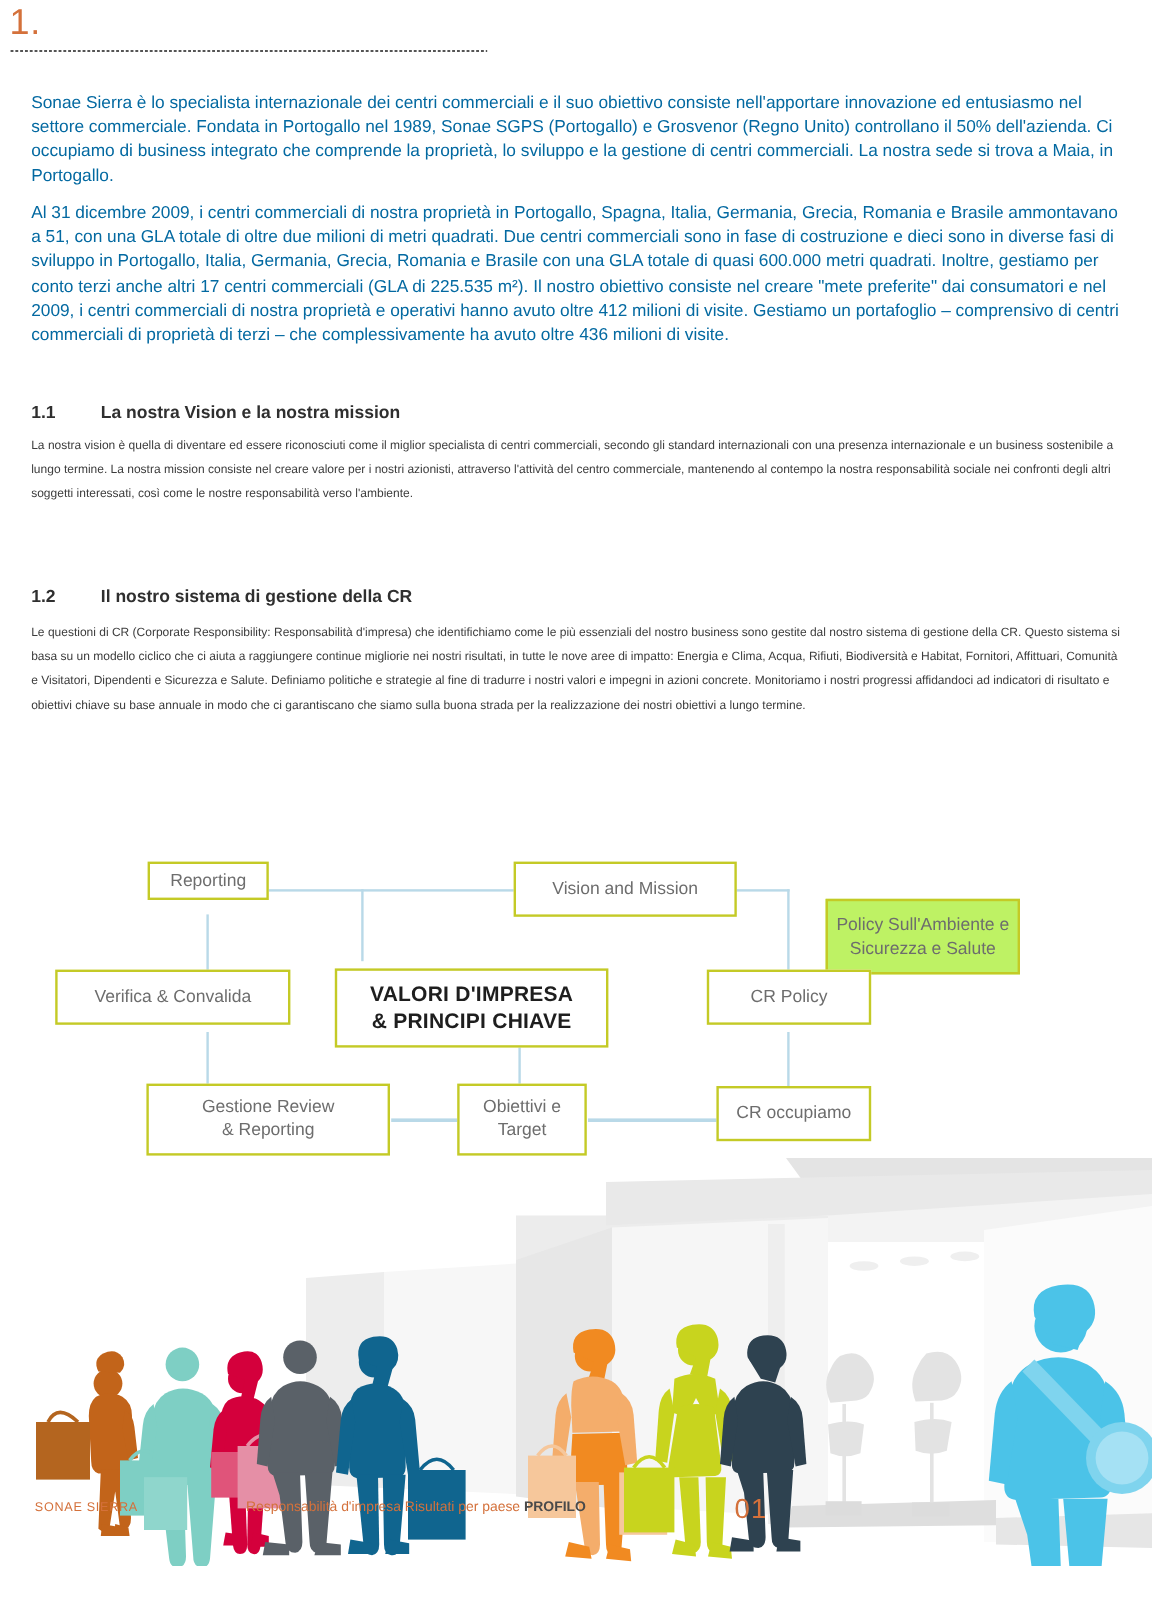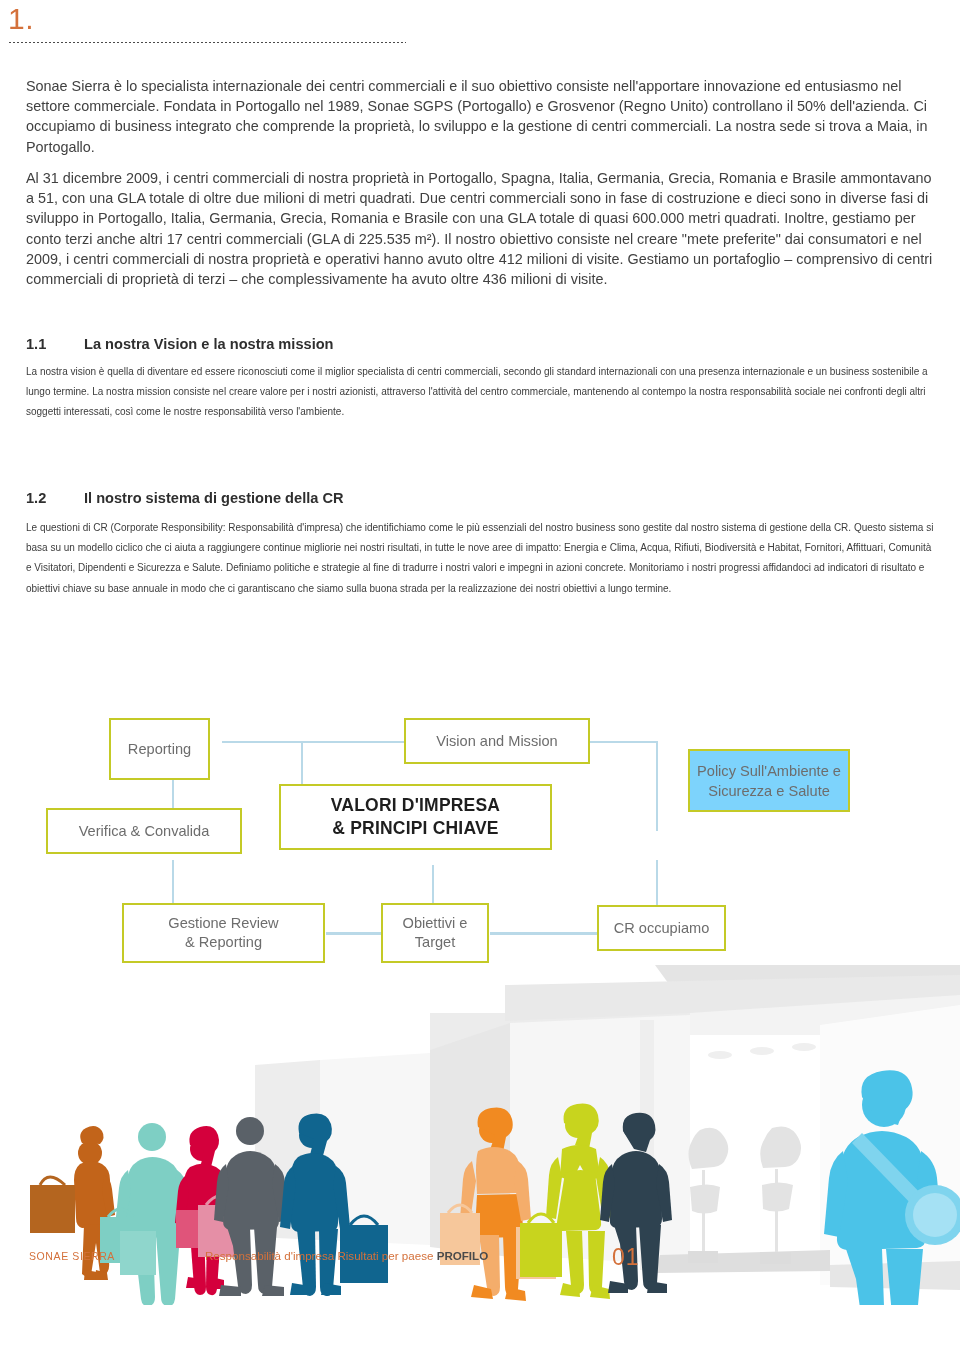--- a/index.html
+++ b/index.html
@@ -44,21 +44,21 @@
     width: 398px;
     height: 3px;
     background-image: radial-gradient(circle, #4a4a4a 0.9px, transparent 1.1px);
     background-size: 4px 3px;
     background-repeat: repeat-x;
   }
   p.para {
     margin: 0 0 12px 0;
     font-size: 14.4px;
     line-height: 20.2px;
-    color: #404040;
+    color: #0369a1;
     text-align: left;
   }
   .para-intro { position: absolute; left: 26px; top: 76px; width: 908px; }
   .para-2     { position: absolute; left: 26px; top: 168px; width: 908px; }
 
   
   .subsec-head {
     position: absolute;
     left: 26px;
     width: 908px;
@@ -90,21 +90,21 @@
     display: flex;
     align-items: center;
     justify-content: center;
     text-align: center;
     font-size: 14.6px;
     line-height: 19px;
     color: #6d6d6d;
     z-index: 3;
   }
   .dbox.accent {
-    background: #7dd3fc;
+    background: #bef264;
     color: #6d6d6d;
     z-index: 2;
   }
   .dbox.central {
     font-size: 17.5px;
     font-weight: 700;
     color: #1e1e1e;
     letter-spacing: 0.2px;
     line-height: 23px;
     z-index: 4;
@@ -167,42 +167,45 @@
   <div class="conn" style="left:566px; top:41px; width:92px; height:2px;"></div>
   <div class="conn" style="left:656px; top:41px; width:2px; height:90px;"></div>
   <div class="conn" style="left:301px; top:41px; width:2px; height:60px;"></div>
   <div class="conn" style="left:172px; top:62px; width:2px; height:68px;"></div>
   <div class="conn" style="left:172px; top:160px; width:2px; height:70px;"></div>
   <div class="conn" style="left:432px; top:165px; width:2px; height:68px;"></div>
   <div class="conn" style="left:326px; top:232px; width:82px; height:3px;"></div>
   <div class="conn" style="left:490px; top:232px; width:108px; height:3px;"></div>
   <div class="conn" style="left:656px; top:160px; width:2px; height:72px;"></div>
 
-  <div class="dbox" style="left:109px; top:18px; width:101px; height:62px;align-items:center;">
+  <div class="dbox" style="left:123px; top:18px; width:101px; height:32px;align-items:center;">
     <span>Reporting</span>
   </div>
 
-  <div class="dbox" style="left:404px; top:18px; width:186px; height:46px;">
+  <div class="dbox" style="left:428px; top:18px; width:186px; height:46px;">
     <span>Vision and Mission</span>
   </div>
 
   <div class="dbox accent" style="left:688px; top:49px; width:162px; height:63px; flex-direction:column; line-height:20px;">
     <span>Policy Sull'Ambiente e</span>
     <span>Sicurezza e Salute</span>
   </div>
 
   <div class="dbox" style="left:46px; top:108px; width:196px; height:46px;">
     <span>Verifica &amp; Convalida</span>
   </div>
 
-  <div class="dbox central" style="left:279px; top:84px; width:273px; height:66px; flex-direction:column;">
+  <div class="dbox central" style="left:279px; top:107px; width:228px; height:66px; flex-direction:column;">
     <span>VALORI D'IMPRESA</span>
     <span>&amp; PRINCIPI CHIAVE</span>
   </div>
 
+  <div class="dbox" style="left:589px; top:108px; width:137px; height:46px;">
+    <span>CR Policy</span>
+  </div>
 
   <div class="dbox" style="left:122px; top:203px; width:203px; height:60px; flex-direction:column;">
     <span>Gestione Review</span>
     <span>&amp; Reporting</span>
   </div>
 
   <div class="dbox" style="left:381px; top:203px; width:108px; height:60px; flex-direction:column;">
     <span>Obiettivi e</span>
     <span>Target</span>
   </div>

